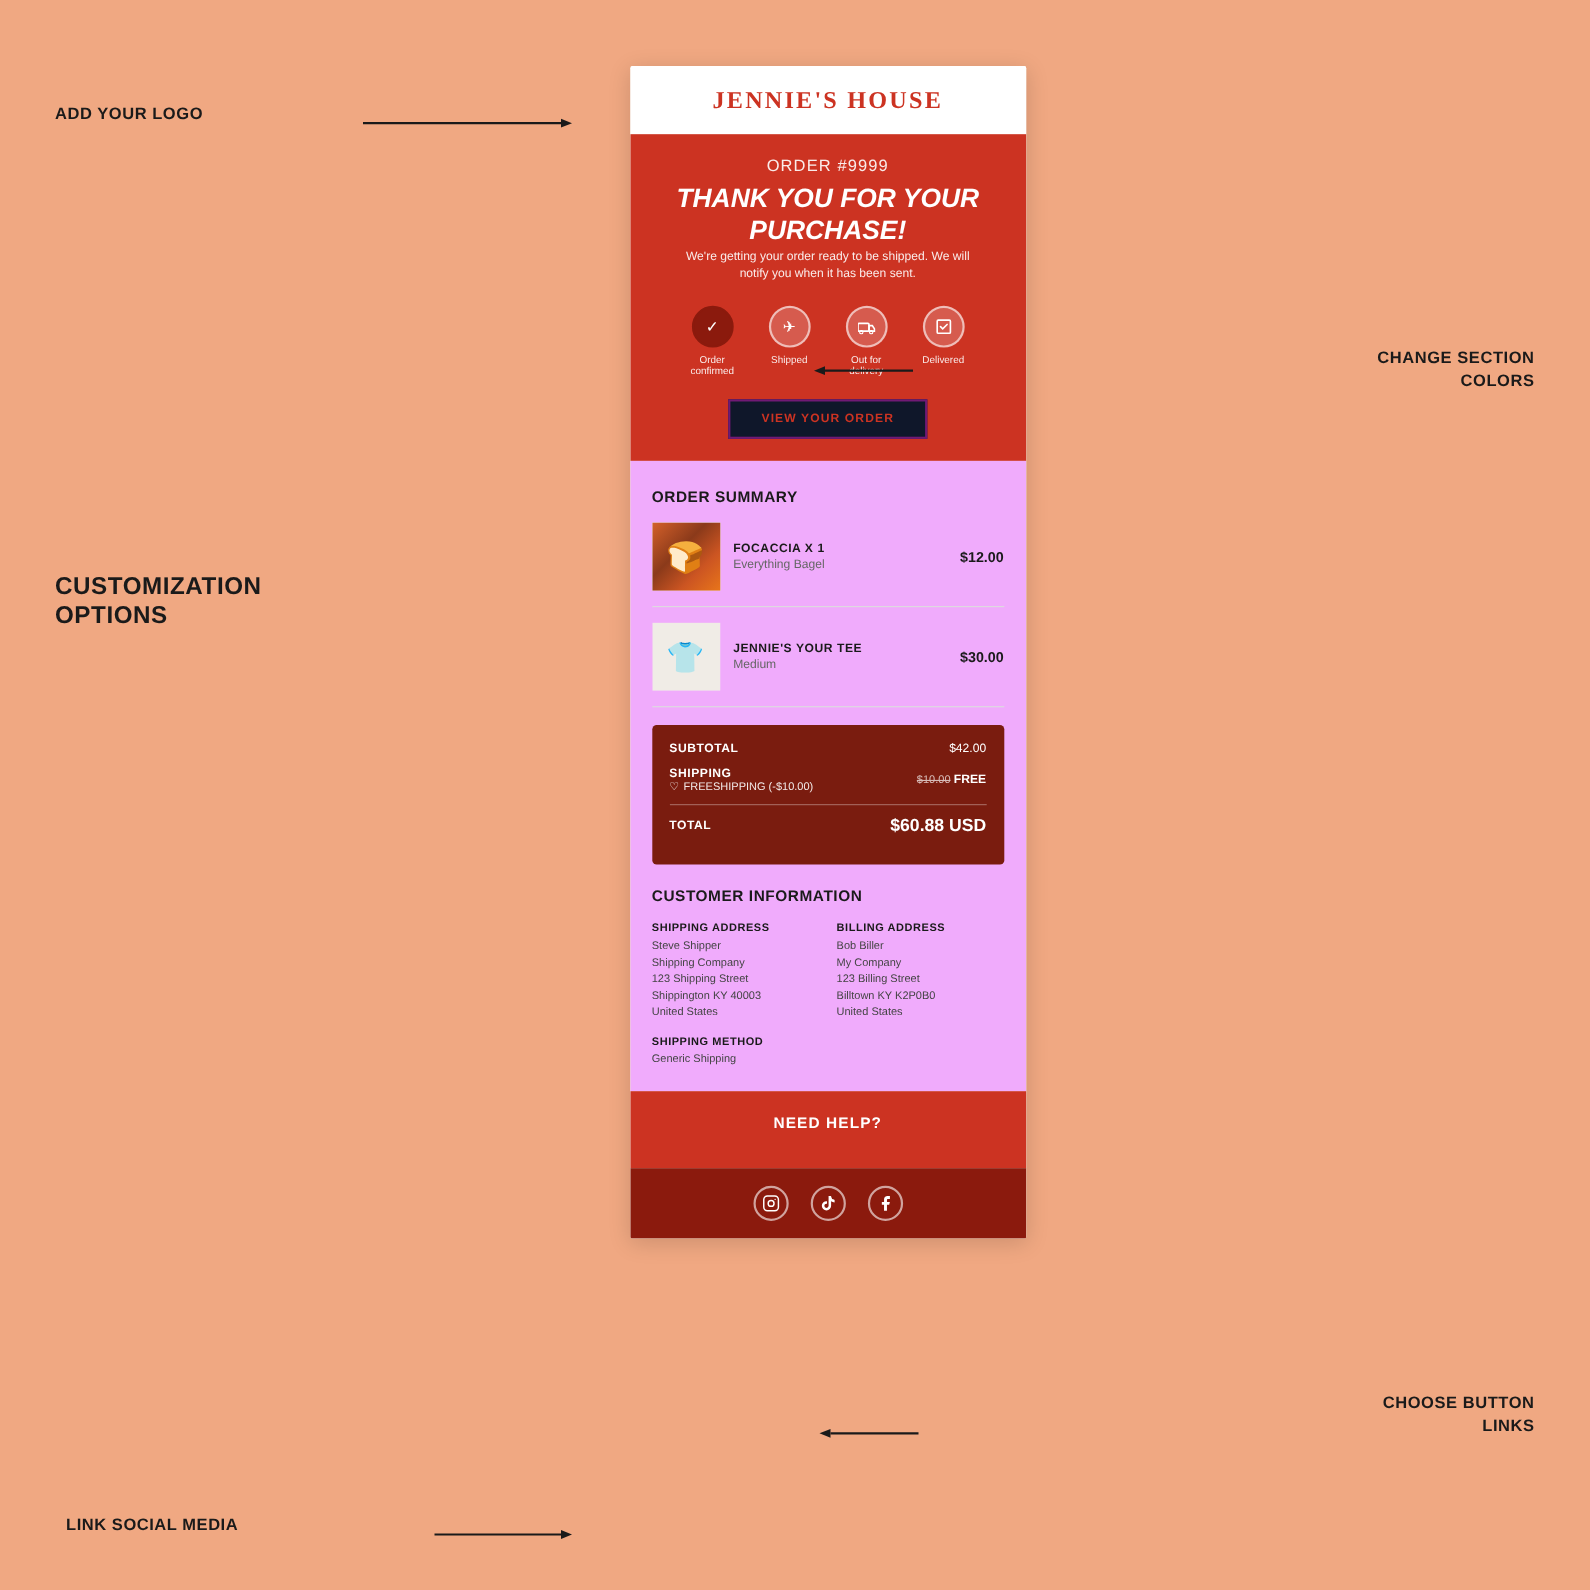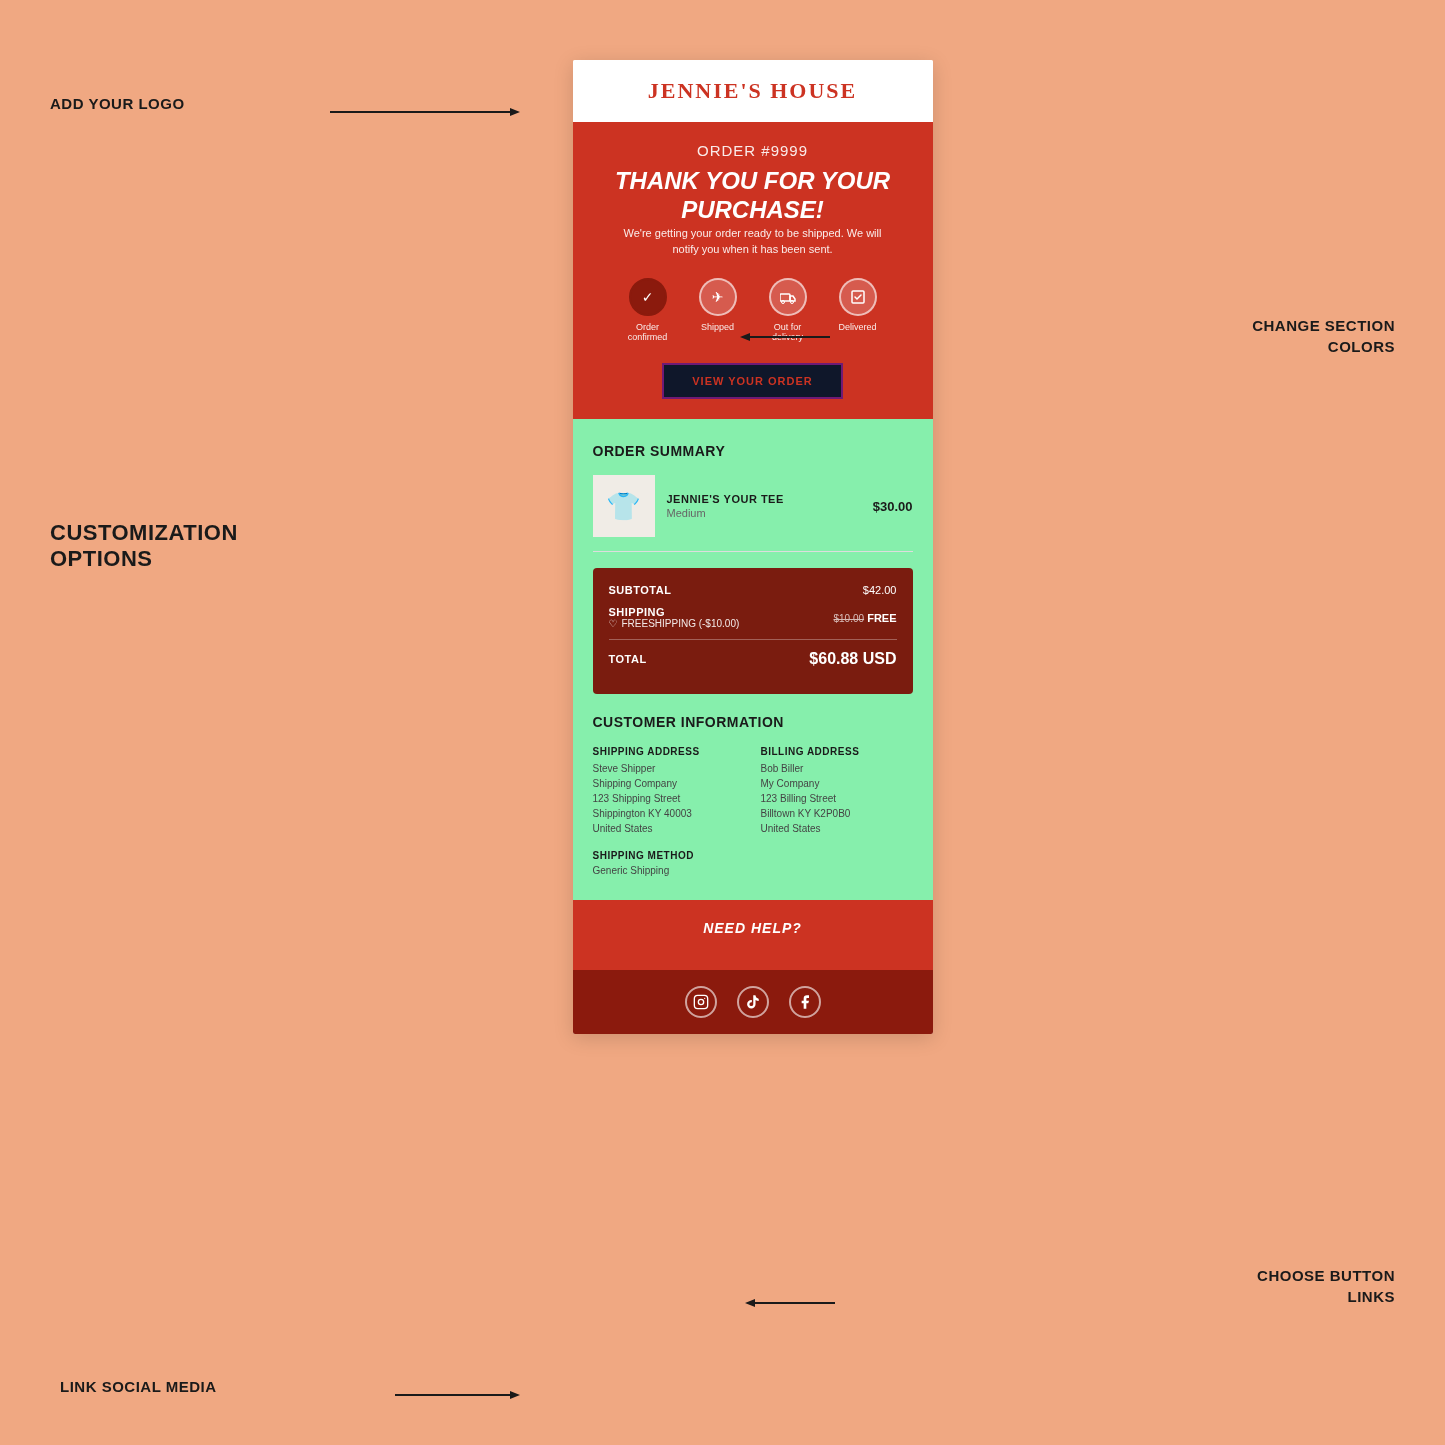--- a/index.html
+++ b/index.html
@@ -139,21 +139,21 @@
       padding: 10px 28px;
       font-size: 11px;
       font-weight: bold;
       letter-spacing: 1px;
       cursor: pointer;
       text-transform: uppercase;
     }
 
     
     .email-body {
-      background: #86efac;
+      background: #f0abfc;
       padding: 24px 20px;
     }
     .section-title {
       font-size: 14px;
       font-weight: 900;
       letter-spacing: 0.5px;
       margin-bottom: 16px;
       color: #1a1a1a;
     }
 
@@ -295,21 +295,20 @@
       background: #cc3322;
       padding: 20px;
       text-align: center;
     }
     .need-help-title {
       color: white;
       font-weight: 900;
       font-size: 14px;
       letter-spacing: 1px;
       margin-bottom: 14px;
-      font-style: italic;
     }
     .footer-buttons {
       display: flex;
       gap: 10px;
       justify-content: center;
     }
     .footer-btn-faqs {
       background: #8b1a0d;
       color: white;
       border: none;
@@ -456,20 +455,30 @@
           <div class="step-label">Delivered</div>
         </div>
       </div>
 
       <button class="view-order-btn">VIEW YOUR ORDER</button>
     </div>
 
     <div class="email-body">
       <div class="section-title">ORDER SUMMARY</div>
 
+      <div class="order-item">
+        <div class="item-image">
+          <div class="focaccia-visual"></div>
+        </div>
+        <div class="item-details">
+          <div class="item-name">FOCACCIA X 1</div>
+          <div class="item-variant">Everything Bagel</div>
+        </div>
+        <div class="item-price">$12.00</div>
+      </div>
 
       <div class="order-item">
         <div class="item-image tshirt-img">
           <div class="tshirt-visual"></div>
         </div>
         <div class="item-details">
           <div class="item-name">JENNIE'S YOUR TEE</div>
           <div class="item-variant">Medium</div>
         </div>
         <div class="item-price">$30.00</div>

